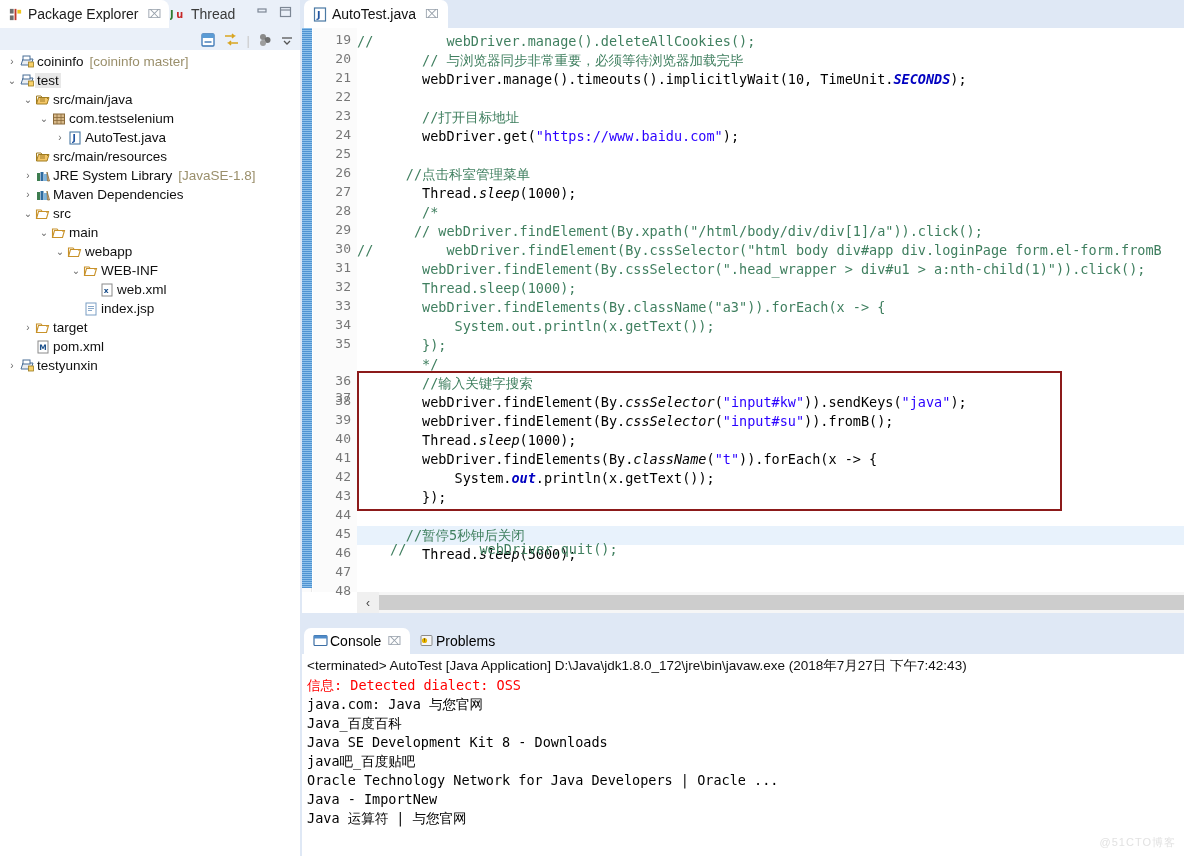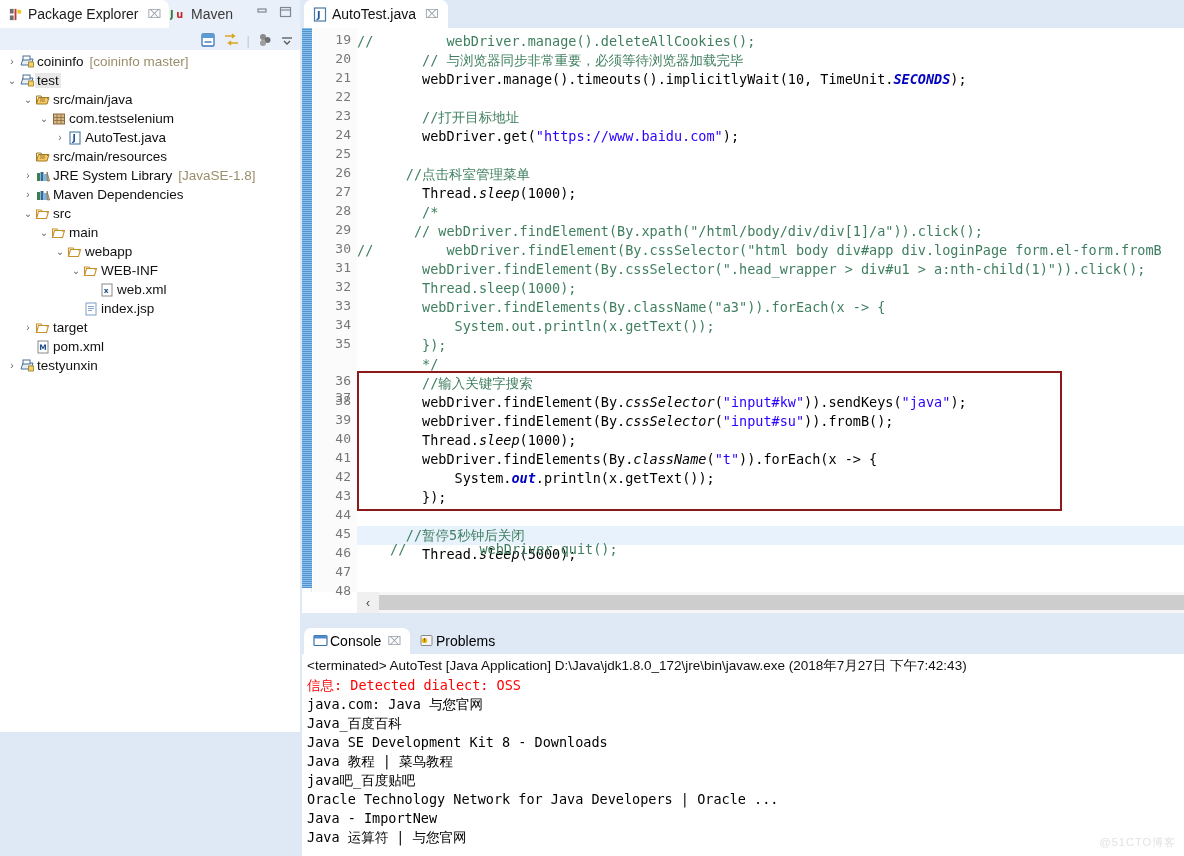--- a/index.html
+++ b/index.html
@@ -9,21 +9,21 @@
     background:#ffffff;
     font-family:"Liberation Sans", sans-serif;
     font-size:13px;
     color:#000;
     overflow:hidden;
     position:relative;
   }
   #app { position:absolute; inset:0; background:#dfe8f5; }
 
   
-  .pe-panel{ position:absolute; left:0; top:0; width:300px; height:732px; background:#eaf0f9; }
+  .pe-panel{ position:absolute; left:0; top:0; width:300px; height:856px; background:#eaf0f9; }
   .pe-tabs{ position:absolute; left:0; top:0; width:300px; height:28px; }
   .pe-tab{
     position:absolute; top:0; height:28px;
     display:flex; align-items:center; gap:5px;
     padding:0 8px; font-size:14px; color:#1b1b1b;
   }
   .pe-tab.active{ left:0; background:#ffffff; border-top-right-radius:8px;
      box-shadow:0 0 0 0 #fff; }
   .pe-tab.active::after{
      content:""; position:absolute; left:0; right:0; bottom:0; height:0;
@@ -109,21 +109,21 @@
         <span>Package Explorer</span>
         <span class="tab-close">⌧</span>
       </div>
       <div class="pe-tab inactive">
         <span class="ico">
           <svg width="16" height="14" viewBox="0 0 18 14">
             <text x="0" y="11" font-size="11" font-family="DejaVu Sans, sans-serif" fill="#2e7d32" font-weight="bold">J</text>
             <text x="7" y="11" font-size="11" font-family="DejaVu Sans, sans-serif" fill="#c62828" font-weight="bold">u</text>
           </svg>
         </span>
-        <span>Maven</span>
+        <span>Thread</span>
       </div>
       <div class="winctl" style="right:8px;">
         <span>
           <svg width="13" height="13" viewBox="0 0 13 13">
               <rect x="2" y="3" width="8" height="3" fill="none" stroke="#7d8795" stroke-width="1.2"></rect>
             </svg>
         </span>
         <span>
           <svg width="13" height="13" viewBox="0 0 13 13">
               <rect x="1.5" y="1.5" width="10" height="9" fill="none" stroke="#7d8795" stroke-width="1.2"></rect>
@@ -462,21 +462,20 @@
           <span>Problems</span>
         </div>
       </div>
       <div class="cons-body">
         <div class="cons-head">&lt;terminated&gt; AutoTest [Java Application] D:\Java\jdk1.8.0_172\jre\bin\javaw.exe (2018年7月27日 下午7:42:43)</div>
         <div id="consolines">
             <div class="cons-line err">信息: Detected dialect: OSS</div>
             <div class="cons-line">java.com: Java 与您官网</div>
             <div class="cons-line">Java_百度百科</div>
             <div class="cons-line">Java SE Development Kit 8 - Downloads</div>
-            <div class="cons-line">Java 教程 | 菜鸟教程</div>
             <div class="cons-line">java吧_百度贴吧</div>
             <div class="cons-line">Oracle Technology Network for Java Developers | Oracle ...</div>
             <div class="cons-line">Java - ImportNew</div>
             <div class="cons-line">Java 运算符 | 与您官网</div>
           </div>
       </div>
       <div class="wm">@51CTO博客</div>
     </div>
 
   </div>

